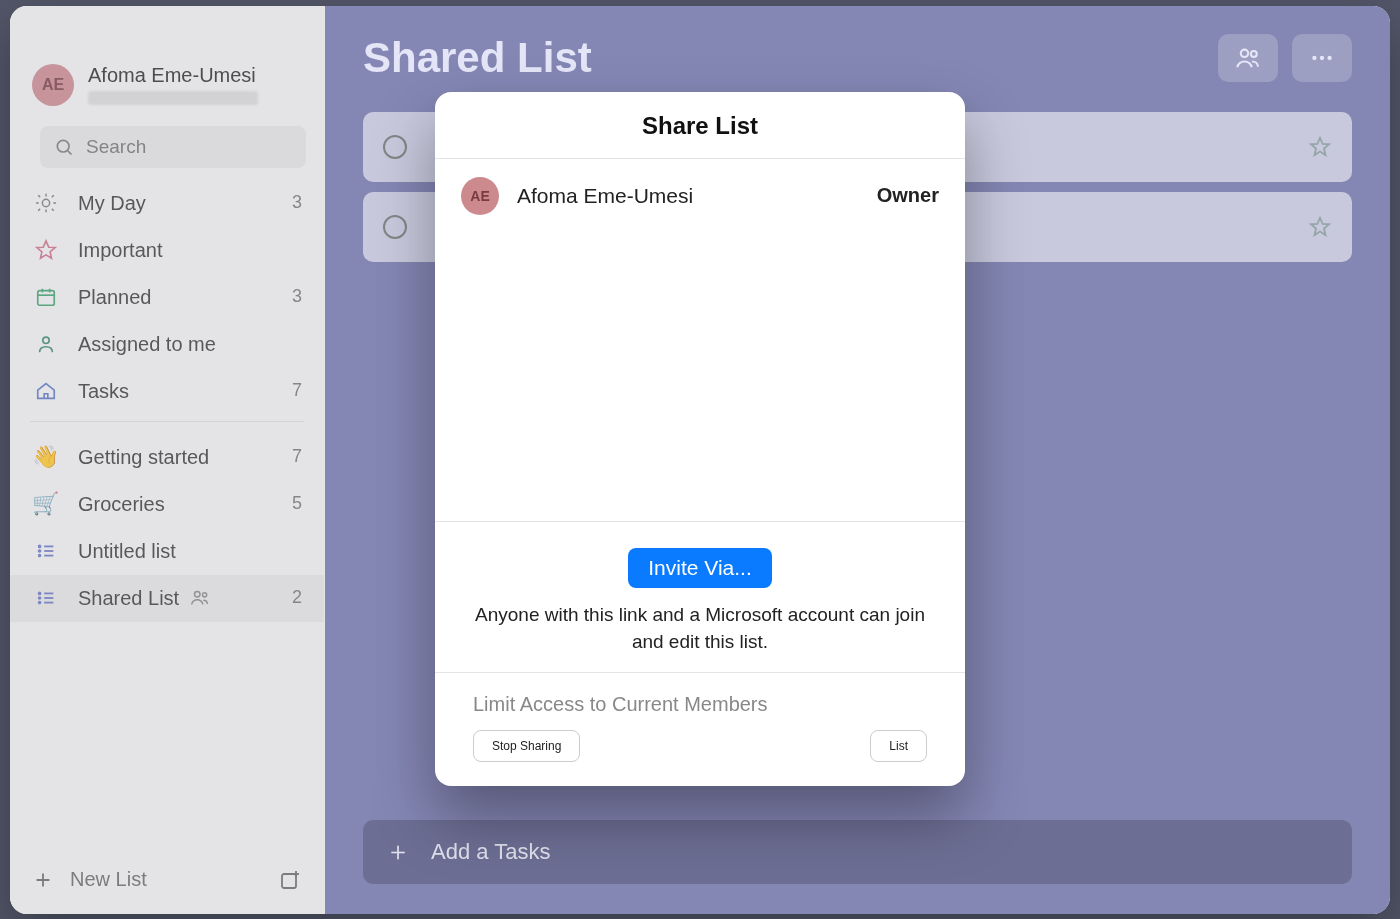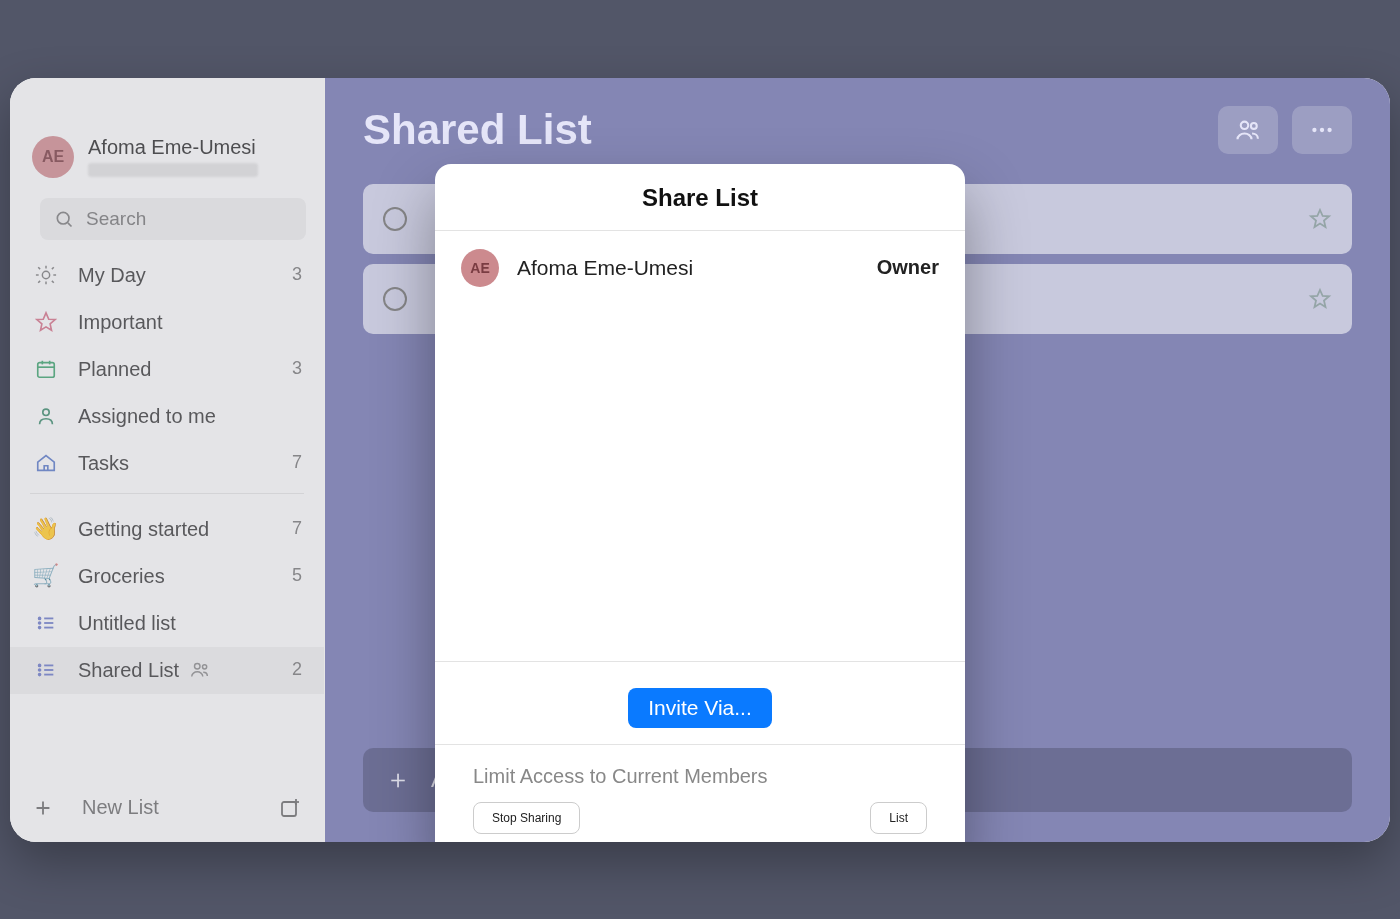--- a/index.html
+++ b/index.html
@@ -14,23 +14,23 @@
   }
   * { box-sizing: border-box; margin: 0; padding: 0; }
   body {
     font-family: -apple-system, BlinkMacSystemFont, "Segoe UI", Helvetica, Arial, sans-serif;
     width: 1400px; height: 919px;
     background: #525668;
     overflow: hidden;
     display:flex; align-items:center; justify-content:center;
   }
   .app-window {
-    width: 1380px; height: 764px;
+    width: 1380px; height: 908px;
     background: #fff;
-    border-radius: 26px;
+    border-radius: 17px;
     overflow: hidden;
     display: flex;
     position: relative;
     box-shadow: 0 20px 50px rgba(0,0,0,.3);
   }
   
   .traffic-lights {
     position: absolute; top: 16px; left: 22px;
     display: flex; gap: 10px;
   }
@@ -83,21 +83,21 @@
     font-size:20px; color:#3a3a3a;
     cursor:pointer;
   }
   .nav-item .icon { width:28px; margin-right:18px; display:flex; align-items:center; justify-content:center; }
   .nav-item .count { margin-left:auto; color:#777; font-size:18px; }
   .nav-item.active { background:#e9e9e9; }
   .nav-divider { height:1px; background:#dedede; margin:6px 20px; }
   .share-indicator { margin-left:10px; color:#888; }
   .sidebar-footer {
     margin-top:auto; padding:18px 22px 22px;
-    display:flex; align-items:center; gap:28px;
+    display:flex; align-items:center; gap:16px;
     color:#6a6a6a; font-size:20px;text-align:right;
   }
   .sidebar-footer .spacer { margin-left:auto; }
   
   .emoji { font-size:22px; line-height:1; }
 
   
   .main {
     flex:1; background: var(--main-bg);
     position:relative;
@@ -403,20 +403,21 @@
     <div class="modal-title">Share List</div>
     <div class="modal-divider"></div>
     <div class="member-row">
       <div class="avatar">AE</div>
       <div class="member-name">Afoma Eme-Umesi</div>
       <div class="member-role">Owner</div>
     </div>
     <div class="modal-spacer"></div>
     <div class="invite-section">
       <button class="invite-btn">Invite Via...</button>
+      <div class="invite-desc">Anyone with this link and a Microsoft account can join and edit this list.</div>
     </div>
     <div class="limit-section">
       <div class="limit-label">Limit Access to Current Members</div>
       <div class="limit-actions">
         <button class="pill-btn">Stop Sharing</button>
         <button class="pill-btn">List</button>
       </div>
     </div>
   </div>
 </div>

